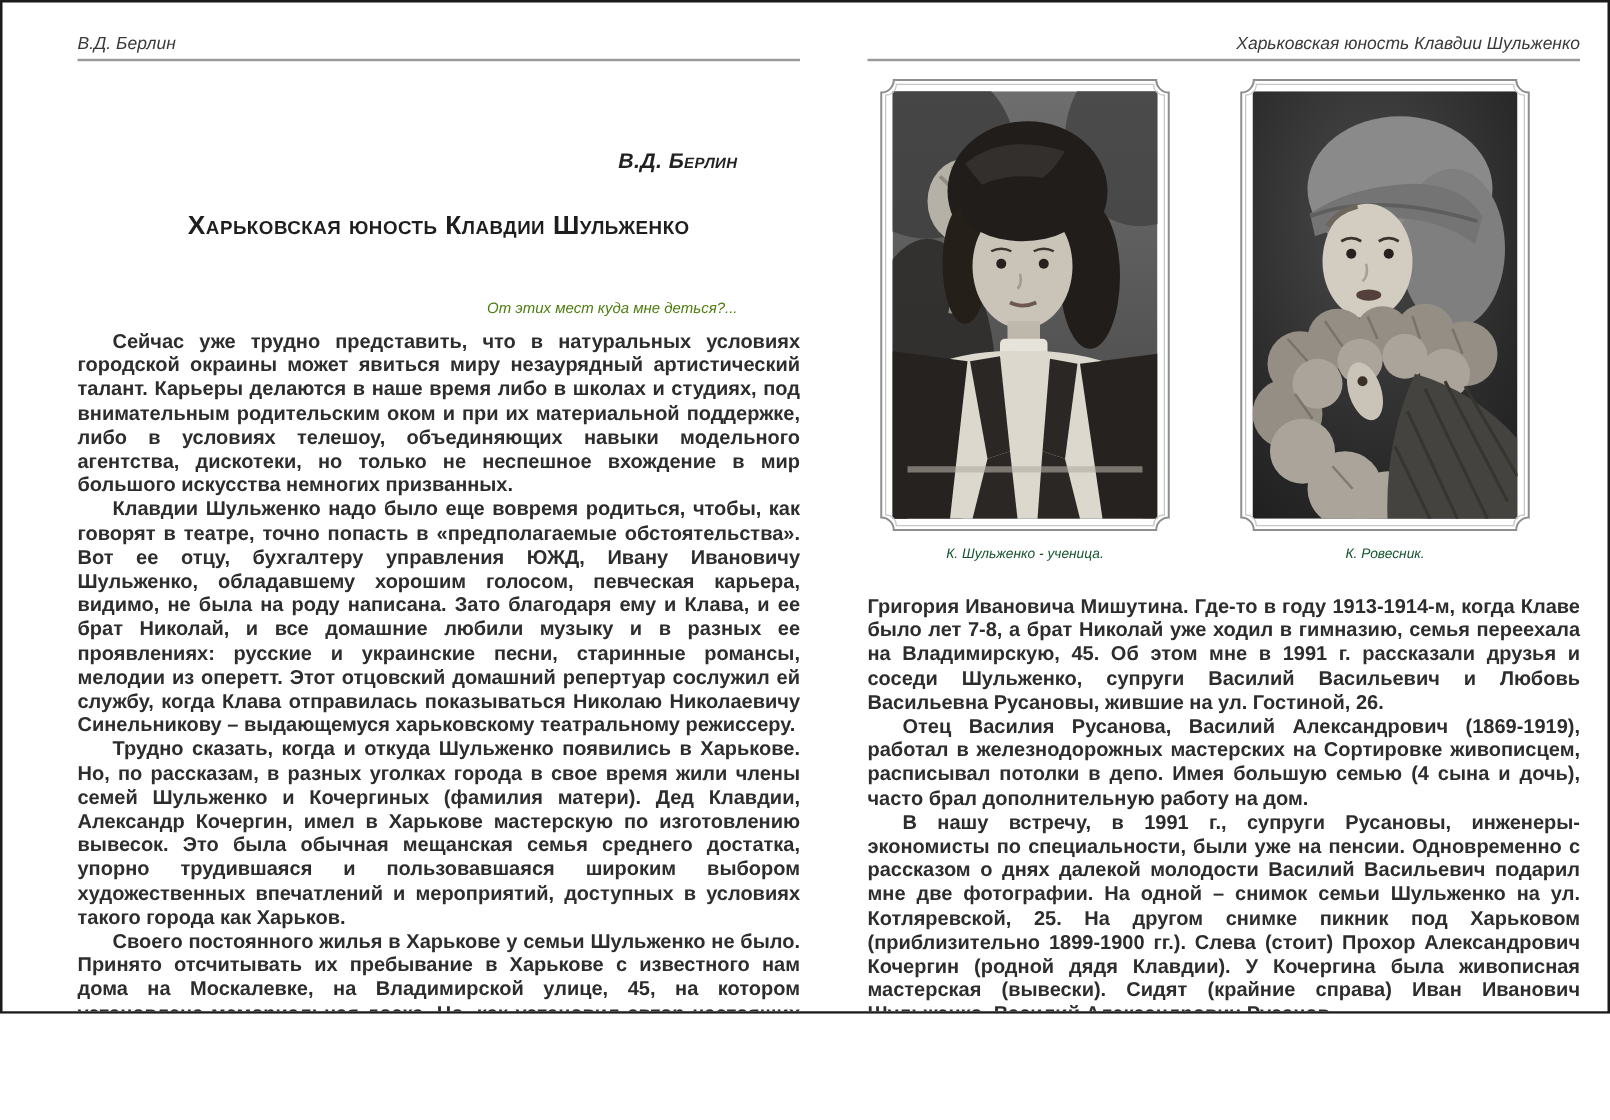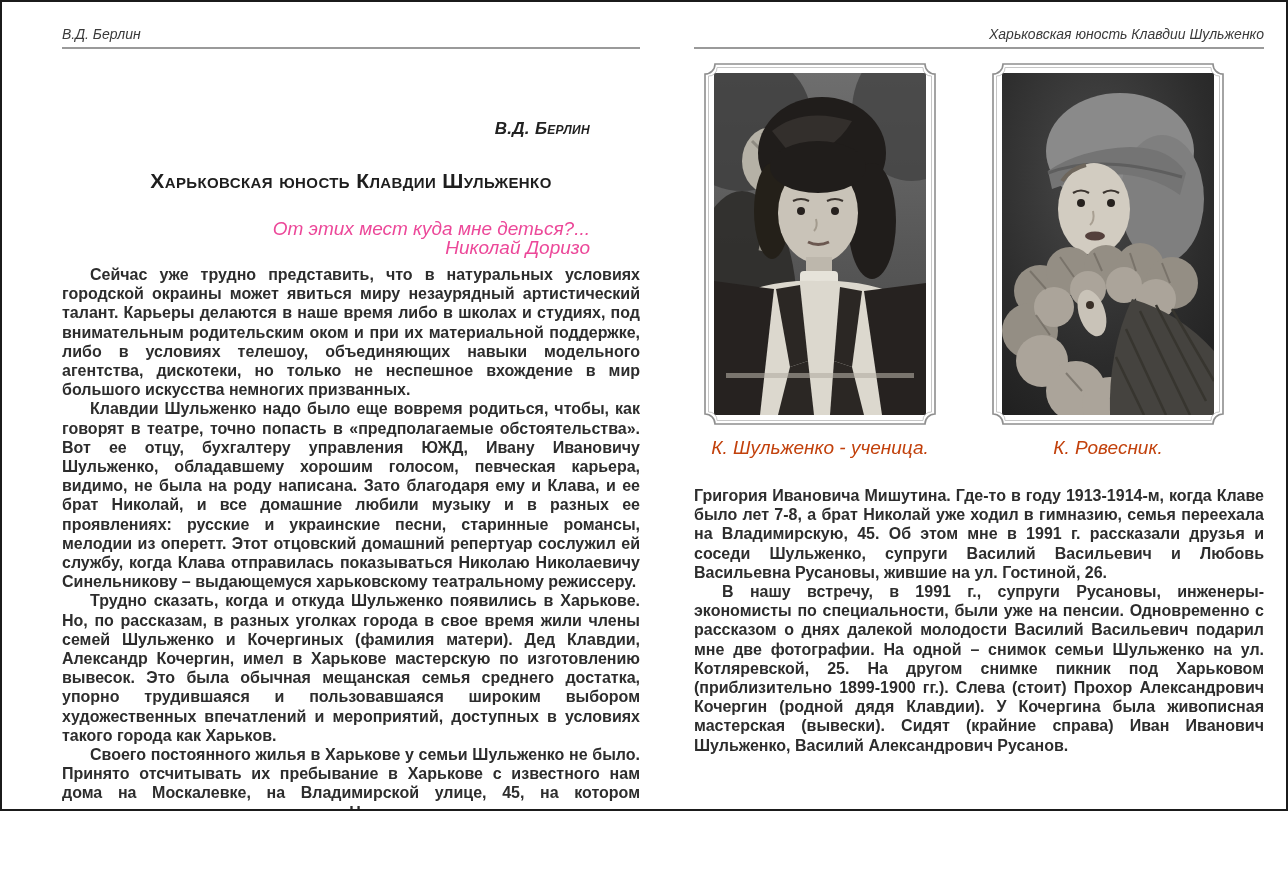--- a/index.html
+++ b/index.html
@@ -21,61 +21,60 @@
   .author-line{
     margin-top:70px;text-align:right;padding-right:50px;
     font-weight:bold;font-style:italic;font-variant:small-caps;
     font-size:17px;letter-spacing:.3px;color:#222;
   }
   .article-title{
     margin-top:30px;text-align:center;font-weight:bold;
     font-variant:small-caps;font-size:21px;letter-spacing:.4px;color:#1e1e1e;
   }
   .epigraph{
-    margin-top:26px;text-align:right;padding-right:50px;
-    font-style:italic;font-size:19px;line-height:19px;color:#ec4899;
+    margin-top:44px;text-align:right;padding-right:50px;
+    font-style:italic;font-size:12px;line-height:19px;color:#4d7c0f;
   }
   .body-text{margin-top:8px;font-size:16px;line-height:19.2px;text-align:justify;}
   .body-text.right{margin-top:27px;}
   .para{margin:0;text-indent:28px;font-weight:bold;}
   .para.no-indent{text-indent:0;}
 
   .page-num{position:absolute;bottom:22px;font-size:16px;color:#2d2d2d;}
   .page-num.left{left:0;}
   .page-num.right{right:20px;}
 
   .photo-row{
     margin-top:12px;display:flex;justify-content:space-between;
     padding-left:8px;padding-right:38px;
   }
   .caption-row{
     margin-top:10px;display:flex;justify-content:space-between;
     padding-left:8px;padding-right:38px;
   }
   .caption{
     width:236px;text-align:center;font-style:italic;
-    font-size:19px;color:#c2410c;
+    font-size:11px;color:#14532d;
   }
   .photo-frame{width:236px;height:366px;display:block;}
 </style>
 </head>
 <body>
 
 <div class="sheet">
 
   <div class="col col-left">
     <div class="running-head">В.Д. Берлин</div>
 
     <div class="author-line">В.Д. Берлин</div>
 
     <div class="article-title">Харьковская юность Клавдии Шульженко</div>
 
     <div class="epigraph">
       <div>От этих мест куда мне деться?...</div>
-      <div>Николай Доризо</div>
     </div>
 
     <div class="body-text">
       <p class="para">Сейчас уже трудно представить, что в натуральных условиях городской окраины может явиться миру незаурядный артистический талант. Карьеры делаются в наше время либо в школах и студиях, под внимательным родительским оком и при их материальной поддержке, либо в условиях телешоу, объединяющих навыки модельного агентства, дискотеки, но только не неспешное вхождение в мир большого искусства немногих призванных.</p>
       <p class="para">Клавдии Шульженко надо было еще вовремя родиться, чтобы, как говорят в театре, точно попасть в «предполагаемые обстоятельства». Вот ее отцу, бухгалтеру управления ЮЖД, Ивану Ивановичу Шульженко, обладавшему хорошим голосом, певческая карьера, видимо, не была на роду написана. Зато благодаря ему и Клава, и ее брат Николай, и все домашние любили музыку и в разных ее проявлениях: русские и украинские песни, старинные романсы, мелодии из оперетт. Этот отцовский домашний репертуар сослужил ей службу, когда Клава отправилась показываться Николаю Николаевичу Синельникову – выдающемуся харьковскому театральному режиссеру.</p>
       <p class="para">Трудно сказать, когда и откуда Шульженко появились в Харькове. Но, по рассказам, в разных уголках города в свое время жили члены семей Шульженко и Кочергиных (фамилия матери). Дед Клавдии, Александр Кочергин, имел в Харькове мастерскую по изготовлению вывесок. Это была обычная мещанская семья среднего достатка, упорно трудившаяся и пользовавшаяся широким выбором художественных впечатлений и мероприятий, доступных в условиях такого города как Харьков.</p>
       <p class="para">Своего постоянного жилья в Харькове у семьи Шульженко не было. Принято отсчитывать их пребывание в Харькове с известного нам дома на Москалевке, на Владимирской улице, 45, на котором установлена мемориальная доска. Но, как установил автор настоящих строк (хотя подтверждающие архивные документы пока не найдены), Клавдия Ивановна родилась недалеко от Владимирской, на улице Котляревской, 25, где семья жила у</p>
     </div>
 
     <div class="page-num left">72</div>
@@ -196,19 +195,20 @@
       </svg>
     </div>
 
     <div class="caption-row">
       <div class="caption">К. Шульженко - ученица.</div>
       <div class="caption">К. Ровесник.</div>
     </div>
 
     <div class="body-text right">
       <p class="para no-indent">Григория Ивановича Мишутина. Где-то в году 1913-1914-м, когда Клаве было лет 7-8, а брат Николай уже ходил в гимназию, семья переехала на Владимирскую, 45. Об этом мне в 1991 г. рассказали друзья и соседи Шульженко, супруги Василий Васильевич и Любовь Васильевна Русановы, жившие на ул. Гостиной, 26.</p>
+      <p class="para">Отец Василия Русанова, Василий Александрович (1869-1919), работал в железнодорожных мастерских на Сортировке живописцем, расписывал потолки в депо. Имея большую семью (4 сына и дочь), часто брал дополнительную работу на дом.</p>
       <p class="para">В нашу встречу, в 1991 г., супруги Русановы, инженеры-экономисты по специальности, были уже на пенсии. Одновременно с рассказом о днях далекой молодости Василий Васильевич подарил мне две фотографии. На одной – снимок семьи Шульженко на ул. Котляревской, 25. На другом снимке пикник под Харьковом (приблизительно 1899-1900 гг.). Слева (стоит) Прохор Александрович Кочергин (родной дядя Клавдии). У Кочергина была живописная мастерская (вывески). Сидят (крайние справа) Иван Иванович Шульженко, Василий Александрович Русанов.</p>
     </div>
 
     <div class="page-num right">73</div>
   </div>
 
 </div>
 
 </body></html>

